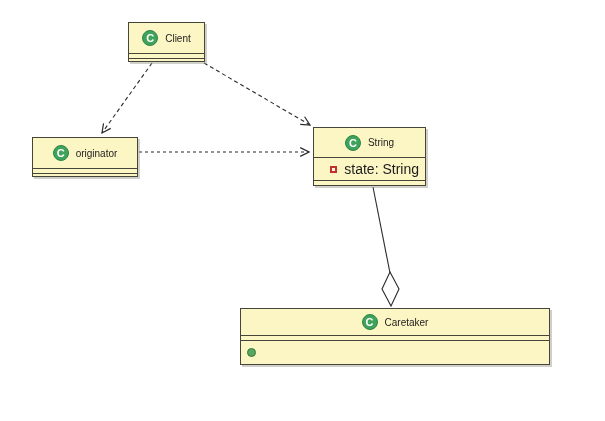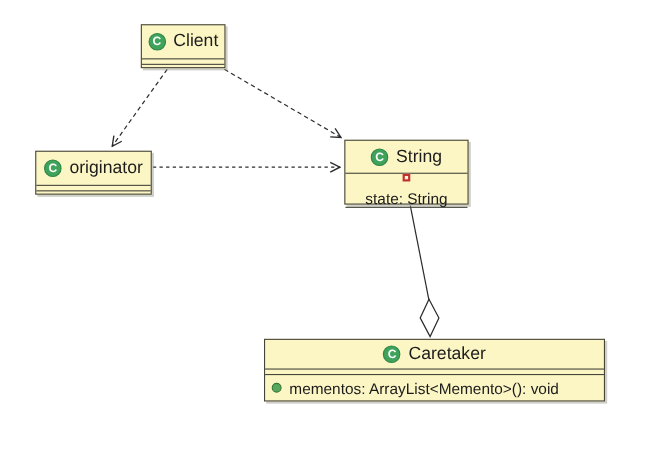--- a/index.html
+++ b/index.html
@@ -17,28 +17,28 @@
   .hdr{
     display:flex;align-items:center;justify-content:center;gap:7px;
     flex:0 0 auto;box-sizing:border-box;
   }
   .cicon{
     width:16px;height:16px;border-radius:50%;
     background:#3fa35b;border:1px solid #2e8547;box-sizing:border-box;
     color:#ffffff;font-size:11px;font-weight:bold;line-height:14px;
     text-align:center;flex:0 0 auto;
   }
-  .cname{font-size:16px;white-space:nowrap;}
+  .cname{font-size:10px;white-space:nowrap;}
   .strip{flex:0 0 5px;border-top:1px solid #45453a;box-sizing:border-box;}
   .member-row{
     display:flex;align-items:center;gap:7px;box-sizing:border-box;
     border-top:1px solid #45453a;font-size:14px;white-space:nowrap;
     padding:0 6px;flex:1 1 auto;
   }
-  .member-row.centered{justify-content:flex-end;flex-direction:column;}
+  .member-row.centered{justify-content:flex-end;}
   .field-icon{
     width:7px;height:7px;box-sizing:border-box;
     border:2px solid #c4302b;background:#fdf9e0;flex:0 0 auto;
   }
   .method-icon{
     width:9px;height:9px;border-radius:50%;box-sizing:border-box;
     background:#57a85c;border:1px solid #36773c;flex:0 0 auto;
   }
   
   #box-client    {left:128px;top:22px;width:77px;height:40px;}
@@ -110,17 +110,16 @@
   </div>
 
   <div class="uml-class" id="box-caretaker">
     <div class="hdr">
       <span class="cicon">C</span>
       <span class="cname">Caretaker</span>
     </div>
     <div class="strip"></div>
     <div class="member-row">
       <span class="method-icon"></span>
-      <span>mementos: ArrayList&lt;Memento&gt;(): void</span>
     </div>
   </div>
 
 </div>
 
 </body></html>

